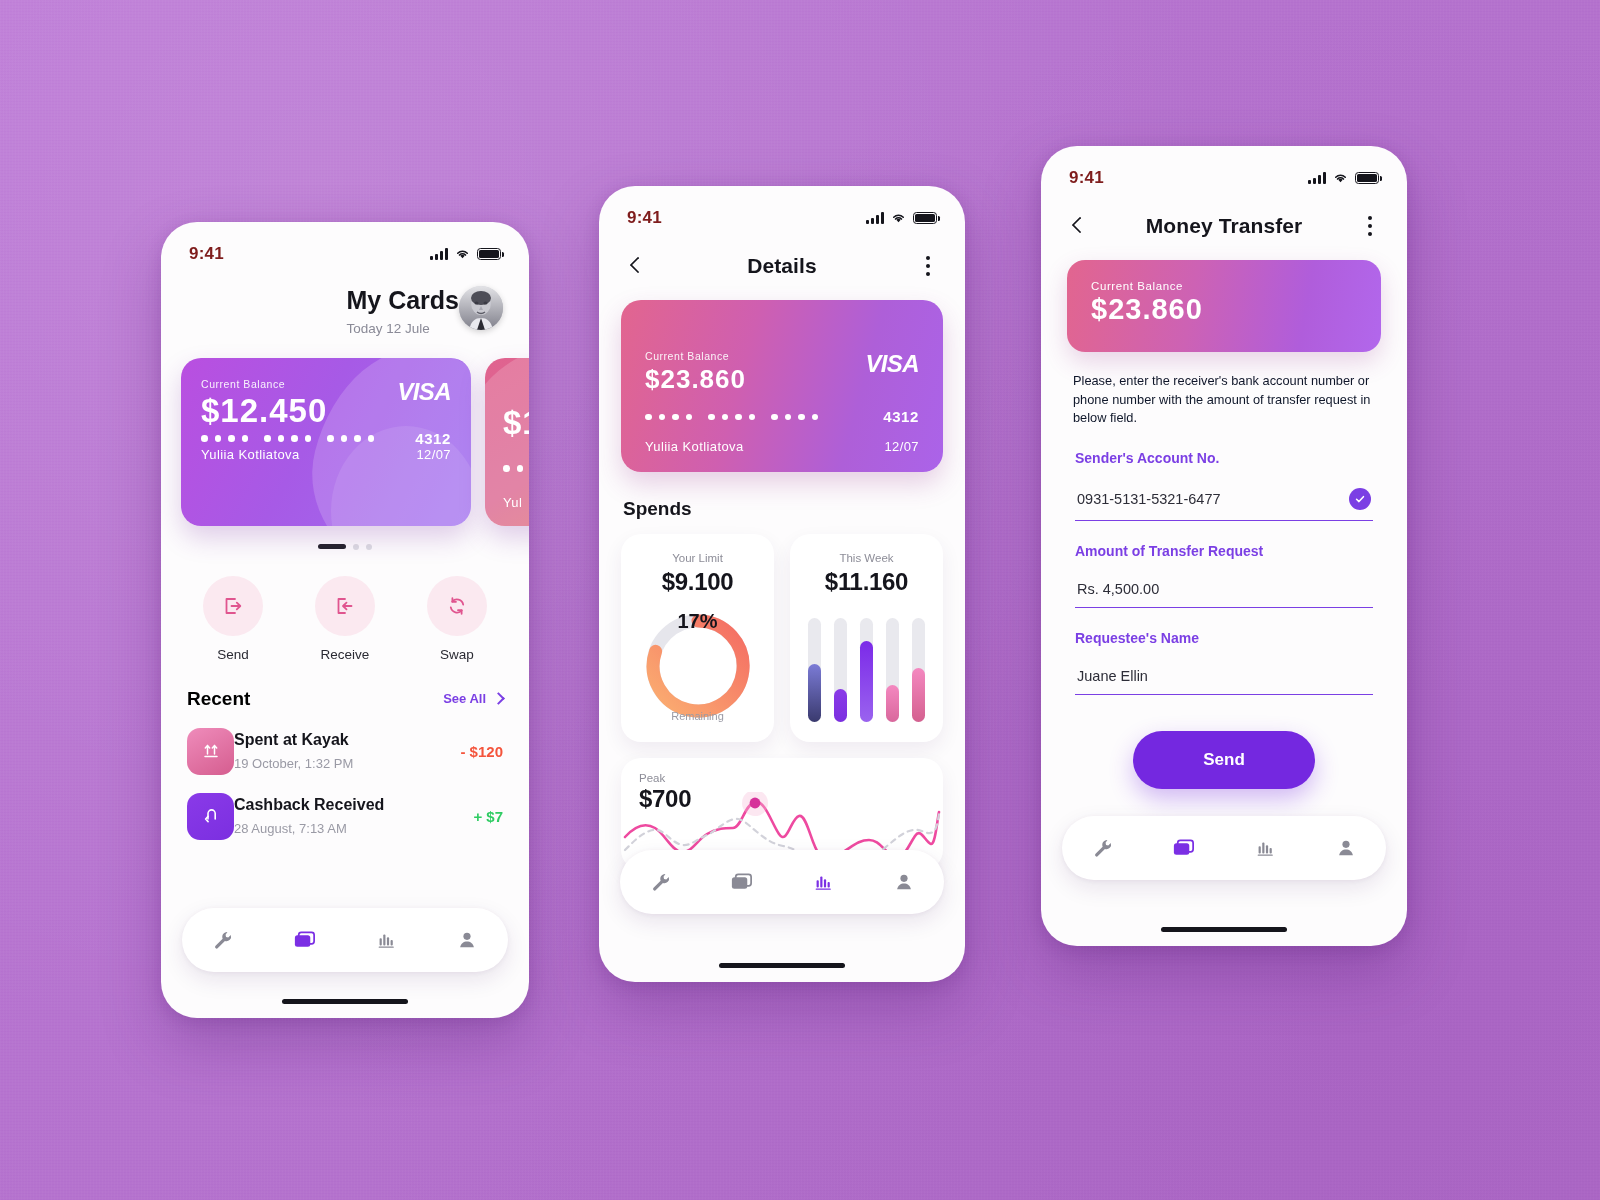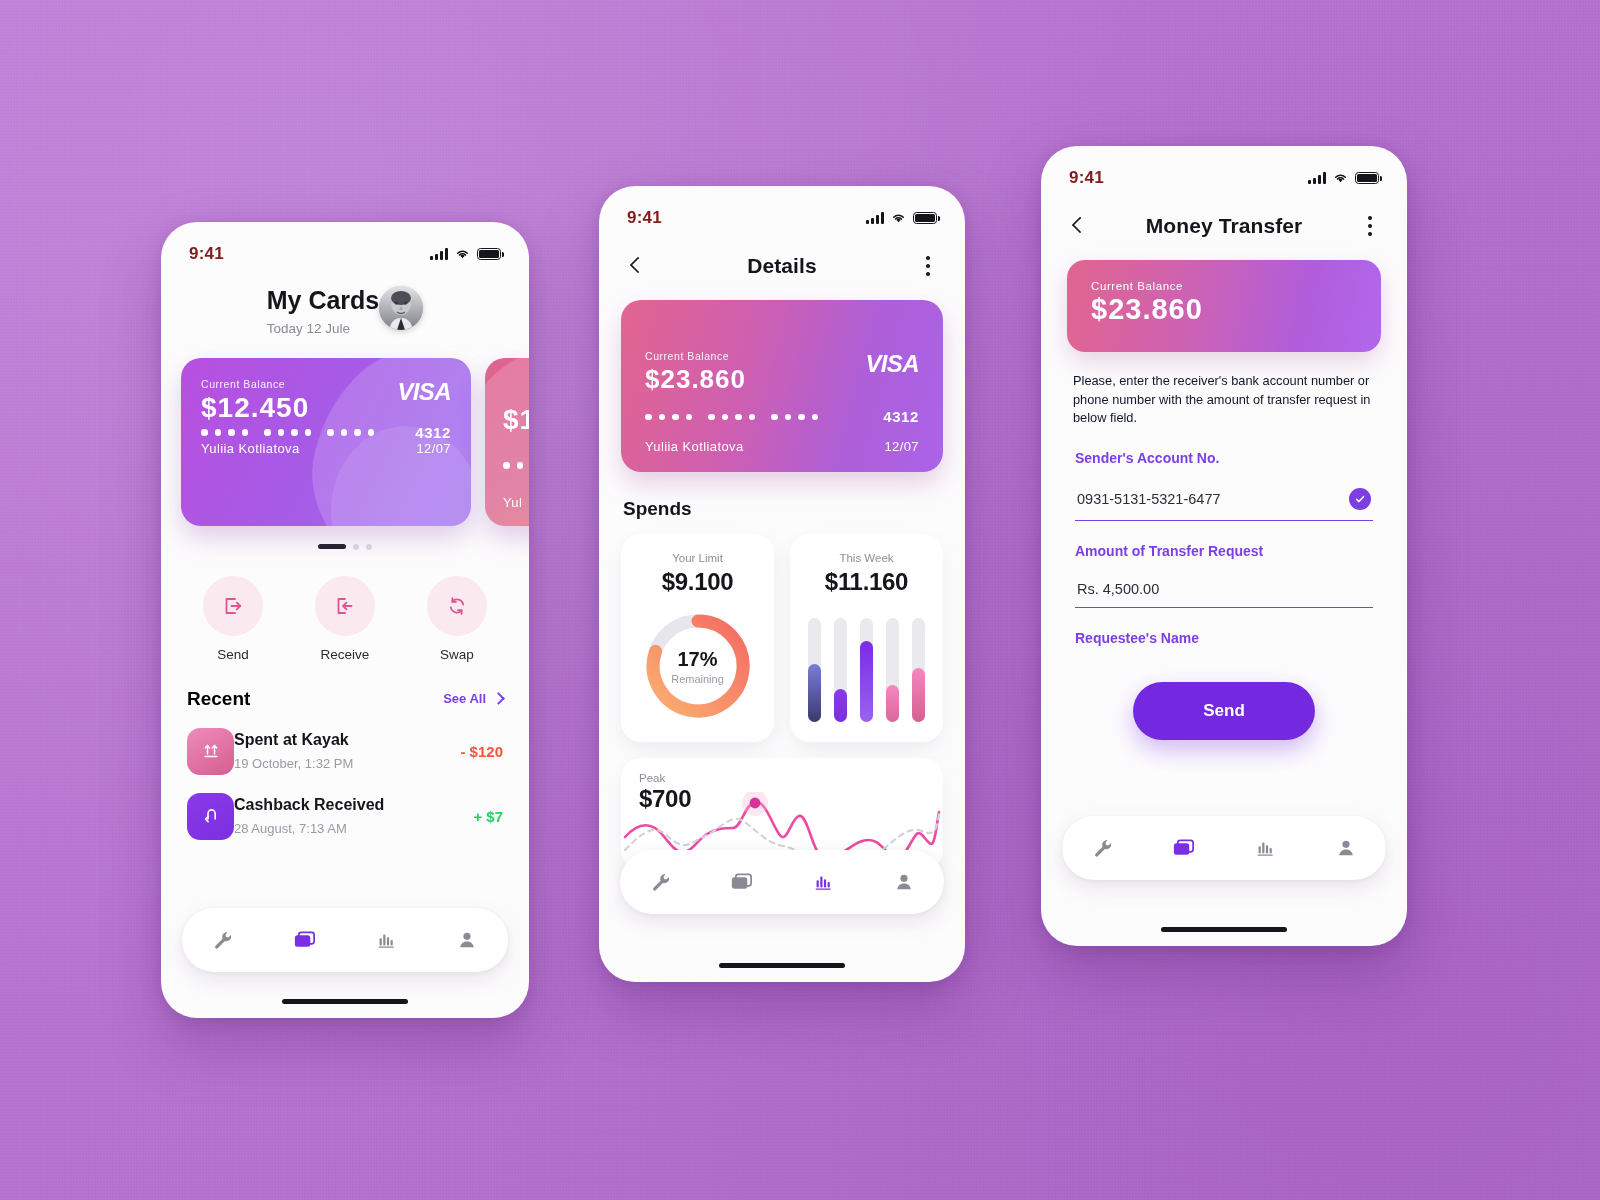--- a/index.html
+++ b/index.html
@@ -68,21 +68,21 @@
   .back-chevron::before{
     content:"";position:absolute;left:7px;top:4px;width:10px;height:10px;
     border-left:2.6px solid #15151c;border-bottom:2.6px solid #15151c;
     transform:rotate(45deg);border-radius:1px;
   }
   .kebab{ width:22px;height:22px;display:flex;flex-direction:column;align-items:center;
     justify-content:center;gap:3.5px;cursor:pointer;}
   .kebab span{width:4.2px;height:4.2px;border-radius:50%;background:#15151c;display:block;}
 
   
-  .mycards-head{display:flex;align-items:flex-start;justify-content:center;padding:18px 26px 0 26px;}
+  .mycards-head{display:flex;align-items:flex-start;justify-content:flex-end;padding:18px 26px 0 26px;}
   .mycards-title{font-size:25px;font-weight:700;color:#15151c;line-height:1.15;}
   .mycards-sub{font-size:13.5px;color:#8a8a97;margin-top:6px;}
   .avatar{
     width:44px;height:44px;border-radius:50%;overflow:hidden;flex:none;
     background:linear-gradient(160deg,#d8d8dd,#9c9ca6);
     position:relative;box-shadow:0 2px 6px rgba(0,0,0,.18);
   }
   .avatar svg{position:absolute;inset:0;width:100%;height:100%;}
 
   
@@ -90,21 +90,21 @@
   .ccard{
     position:relative; border-radius:20px; color:#fff; overflow:hidden; flex:none;
     box-shadow:0 12px 26px rgba(120,40,160,.22);
   }
   .ccard .blob{position:absolute;right:-34px;top:-10px;width:190px;height:230px;
     background:rgba(255,255,255,.17);border-radius:48% 52% 40% 60% / 55% 40% 60% 45%;
     transform:rotate(14deg);pointer-events:none;}
   .ccard .blob2{position:absolute;right:-10px;bottom:-70px;width:150px;height:170px;
     background:rgba(255,255,255,.10);border-radius:50%;pointer-events:none;}
   .cc-label{font-size:10.5px;letter-spacing:.55px;opacity:.92;font-weight:500;}
-  .cc-balance{font-size:28px;font-weight:700;letter-spacing:1px;margin-top:2px;}
+  .cc-balance{font-size:33px;font-weight:700;letter-spacing:1px;margin-top:2px;}
   .cc-visa{font-size:24px;font-weight:800;font-style:italic;letter-spacing:-.6px;}
   .cc-numrow{display:flex;align-items:center;justify-content:space-between;position:relative;z-index:2;}
   .dots-group{display:flex;gap:16px;}
   .dots-group span{display:flex;gap:7px;}
   .dots-group i{width:6.5px;height:6.5px;border-radius:50%;background:#fff;display:block;}
   .cc-last4{font-size:15px;font-weight:700;letter-spacing:.6px;}
   .cc-foot{display:flex;align-items:center;justify-content:space-between;position:relative;z-index:2;
     font-size:13px;font-weight:400;letter-spacing:.4px;}
 
   #card-primary{ width:290px; height:168px; padding:20px 20px 16px 20px;
@@ -164,21 +164,21 @@
 
   .spend-row{display:flex;gap:16px;padding:14px 22px 0 22px;}
   .spend-card{
     flex:1;background:#fff;border-radius:20px;padding:18px 14px 20px 14px;
     box-shadow:0 8px 20px rgba(60,20,90,.07);
     display:flex;flex-direction:column;align-items:center;
   }
   .spend-cap{font-size:11.5px;color:#8d8d98;}
   .spend-val{font-size:24px;font-weight:700;color:#15151c;margin-top:4px;letter-spacing:-.3px;}
   .donut-wrap{position:relative;width:112px;height:112px;margin-top:14px;}
-  .donut-center{position:absolute;inset:0;display:flex;flex-direction:column;align-items:center;justify-content:center;}
+  .donut-center{position:absolute;inset:0;display:flex;flex-direction:column;align-items:center;justify-content:space-between;}
   .donut-pct{font-size:20px;font-weight:700;color:#15151c;}
   .donut-sub{font-size:11px;color:#9a9aa5;margin-top:2px;}
   .weekbars{display:flex;align-items:flex-end;gap:13px;margin-top:22px;height:104px;}
   .wb{width:13px;height:100%;border-radius:7px;background:#e9e9ee;position:relative;}
   .wb i{position:absolute;left:0;right:0;bottom:0;border-radius:7px;display:block;}
 
   .peak-card{
     margin:16px 22px 0 22px;background:#fff;border-radius:20px;height:112px;
     box-shadow:0 8px 20px rgba(60,20,90,.07);position:relative;overflow:hidden;padding:14px 0 0 18px;
   }
@@ -650,20 +650,23 @@
 
   <div class="field">
     <div class="field-label">Amount of Transfer Request</div>
     <div class="field-row">
       <span class="field-val">Rs. 4,500.00</span>
     </div>
   </div>
 
   <div class="field">
     <div class="field-label">Requestee's Name</div>
+    <div class="field-row">
+      <span class="field-val">Juane Ellin</span>
+    </div>
   </div>
 
   <button class="send-btn">Send</button>
 
   <div class="tabbar" style="bottom:66px;">
     <div class="tab">
       <svg width="22" height="22" viewBox="0 0 24 24">
         <path d="M16.8 3.4a5.1 5.1 0 0 0-5.2 7.1L3.9 18.2a1.8 1.8 0 0 0 2.5 2.6l7.7-7.7a5.1 5.1 0 0 0 6.4-6.6l-2.8 2.8-2.4-.5-.5-2.4z" fill="#8a8a95"></path>
       </svg>
     </div>

